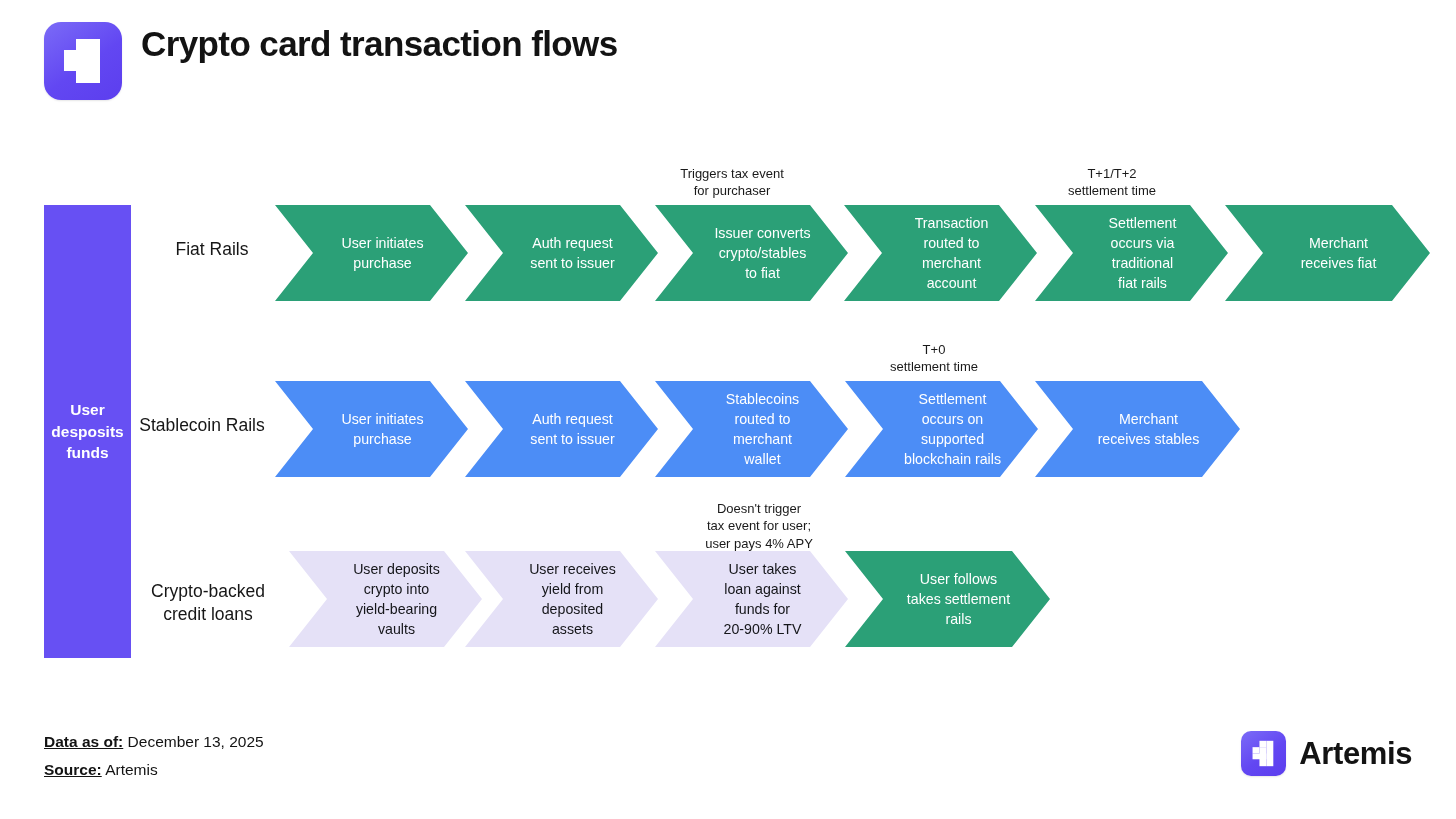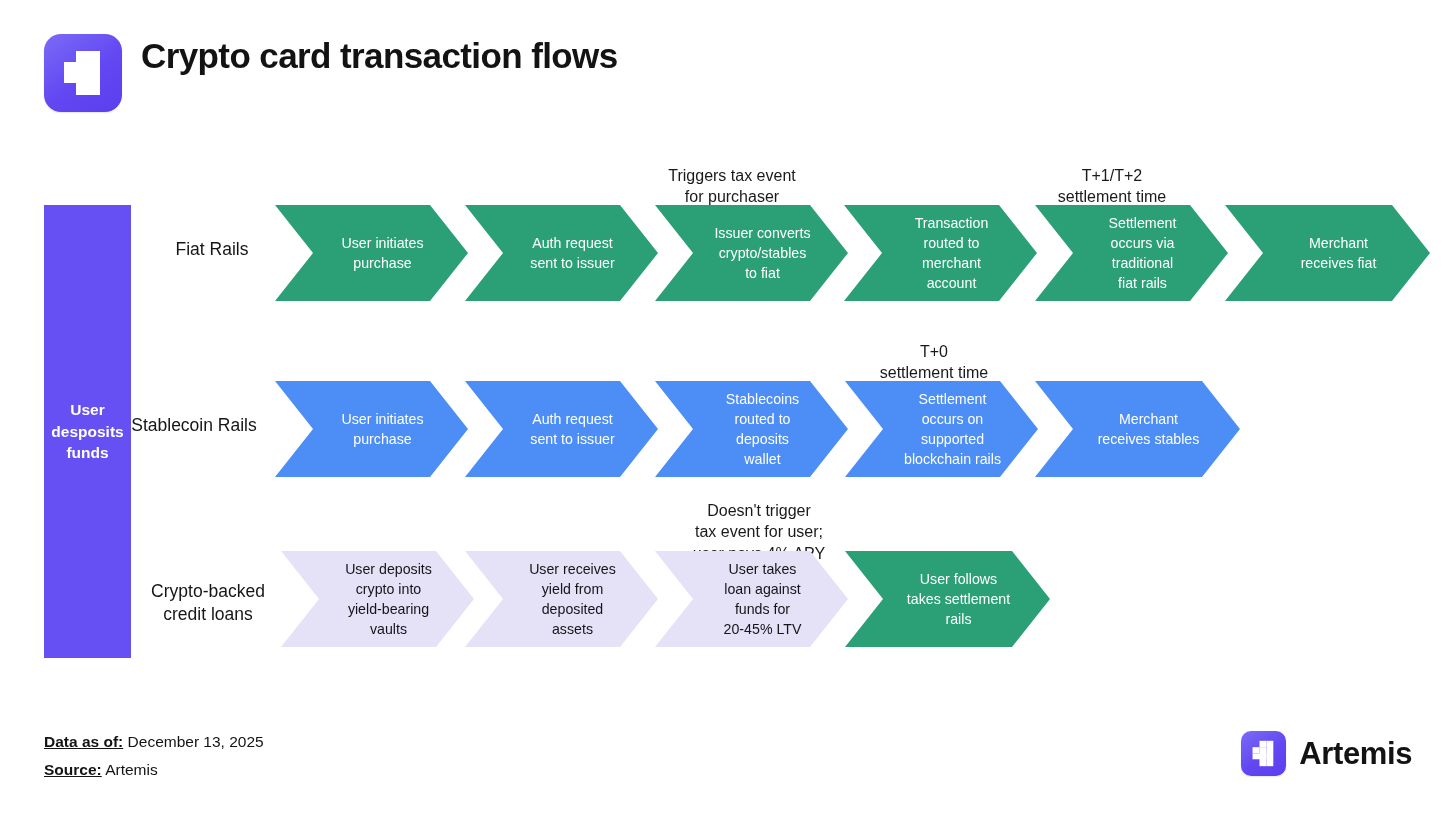--- a/index.html
+++ b/index.html
@@ -15,21 +15,21 @@
     overflow: hidden;
     font-family: "Liberation Sans", sans-serif;
     color: #1a1a1a;
     -webkit-font-smoothing: antialiased;
   }
 
   
   .header {
     position: absolute;
     left: 44px;
-    top: 34px;
+    top: 22px;
     display: flex;
     align-items: flex-start;
     gap: 19px;
   }
   .brand-mark {
     width: 78px;
     height: 78px;
     border-radius: 17px;
     background: linear-gradient(145deg, #7B6BF7 0%, #6247F2 55%, #5C3EEE 100%);
     flex: 0 0 auto;
@@ -134,21 +134,21 @@
   .chev.green  { background: #2BA077; }
   .chev.blue   { background: #4C8DF6; }
   .chev.lav    { background: #E5E1F7; }
   .chev.green .chev-text,
   .chev.blue  .chev-text { color: #ffffff; }
   .chev.lav   .chev-text { color: #15161a; }
 
   .annotation {
     position: absolute;
     text-align: center;
-    font-size: 16px;
+    font-size: 13px;
     line-height: 1.33;
     color: #1a1a1a;
     white-space: pre-line;
     width: 220px;
   }
 
   
   .footer-meta {
     position: absolute;
     left: 44px;
@@ -241,38 +241,38 @@
 fiat rails</span>
       </div>
       <div class="chev green" style="left:1225px; width:205px;">
         <span class="chev-text">Merchant
 receives fiat</span>
       </div>
     </div>
   </div>
 
   <div class="row row-2">
-    <div class="row-label" style="width:168px; left:110px;">Stablecoin Rails</div>
+    <div class="row-label" style="width:168px; left:118px;">Stablecoin Rails</div>
 
     <div class="annotation" style="left:824px; top:-40px;">T+0
 settlement time</div>
 
     <div class="chevrons">
       <div class="chev blue first" style="left:275px; width:193px;">
         <span class="chev-text">User initiates
 purchase</span>
       </div>
       <div class="chev blue" style="left:465px; width:193px;">
         <span class="chev-text">Auth request
 sent to issuer</span>
       </div>
       <div class="chev blue" style="left:655px; width:193px;">
         <span class="chev-text">Stablecoins
 routed to
-deposits
+merchant
 wallet</span>
       </div>
       <div class="chev blue" style="left:845px; width:193px;">
         <span class="chev-text">Settlement
 occurs on
 supported
 blockchain rails</span>
       </div>
       <div class="chev blue" style="left:1035px; width:205px;">
         <span class="chev-text">Merchant
@@ -283,37 +283,37 @@
 
   <div class="row row-3">
     <div class="row-label" style="width:160px; left:128px;">Crypto-backed
 credit loans</div>
 
     <div class="annotation" style="left:649px; top:-51px;">Doesn't trigger
 tax event for user;
 user pays 4% APY</div>
 
     <div class="chevrons">
-      <div class="chev lav first" style="left:281px; width:193px;">
+      <div class="chev lav first" style="left:289px; width:193px;">
         <span class="chev-text">User deposits
 crypto into
 yield-bearing
 vaults</span>
       </div>
       <div class="chev lav" style="left:465px; width:193px;">
         <span class="chev-text">User receives
 yield from
 deposited
 assets</span>
       </div>
       <div class="chev lav" style="left:655px; width:193px;">
         <span class="chev-text">User takes
 loan against
 funds for
-20-45% LTV</span>
+20-90% LTV</span>
       </div>
       <div class="chev green" style="left:845px; width:205px;">
         <span class="chev-text">User follows
 takes settlement
 rails</span>
       </div>
     </div>
   </div>
 
 </div>

